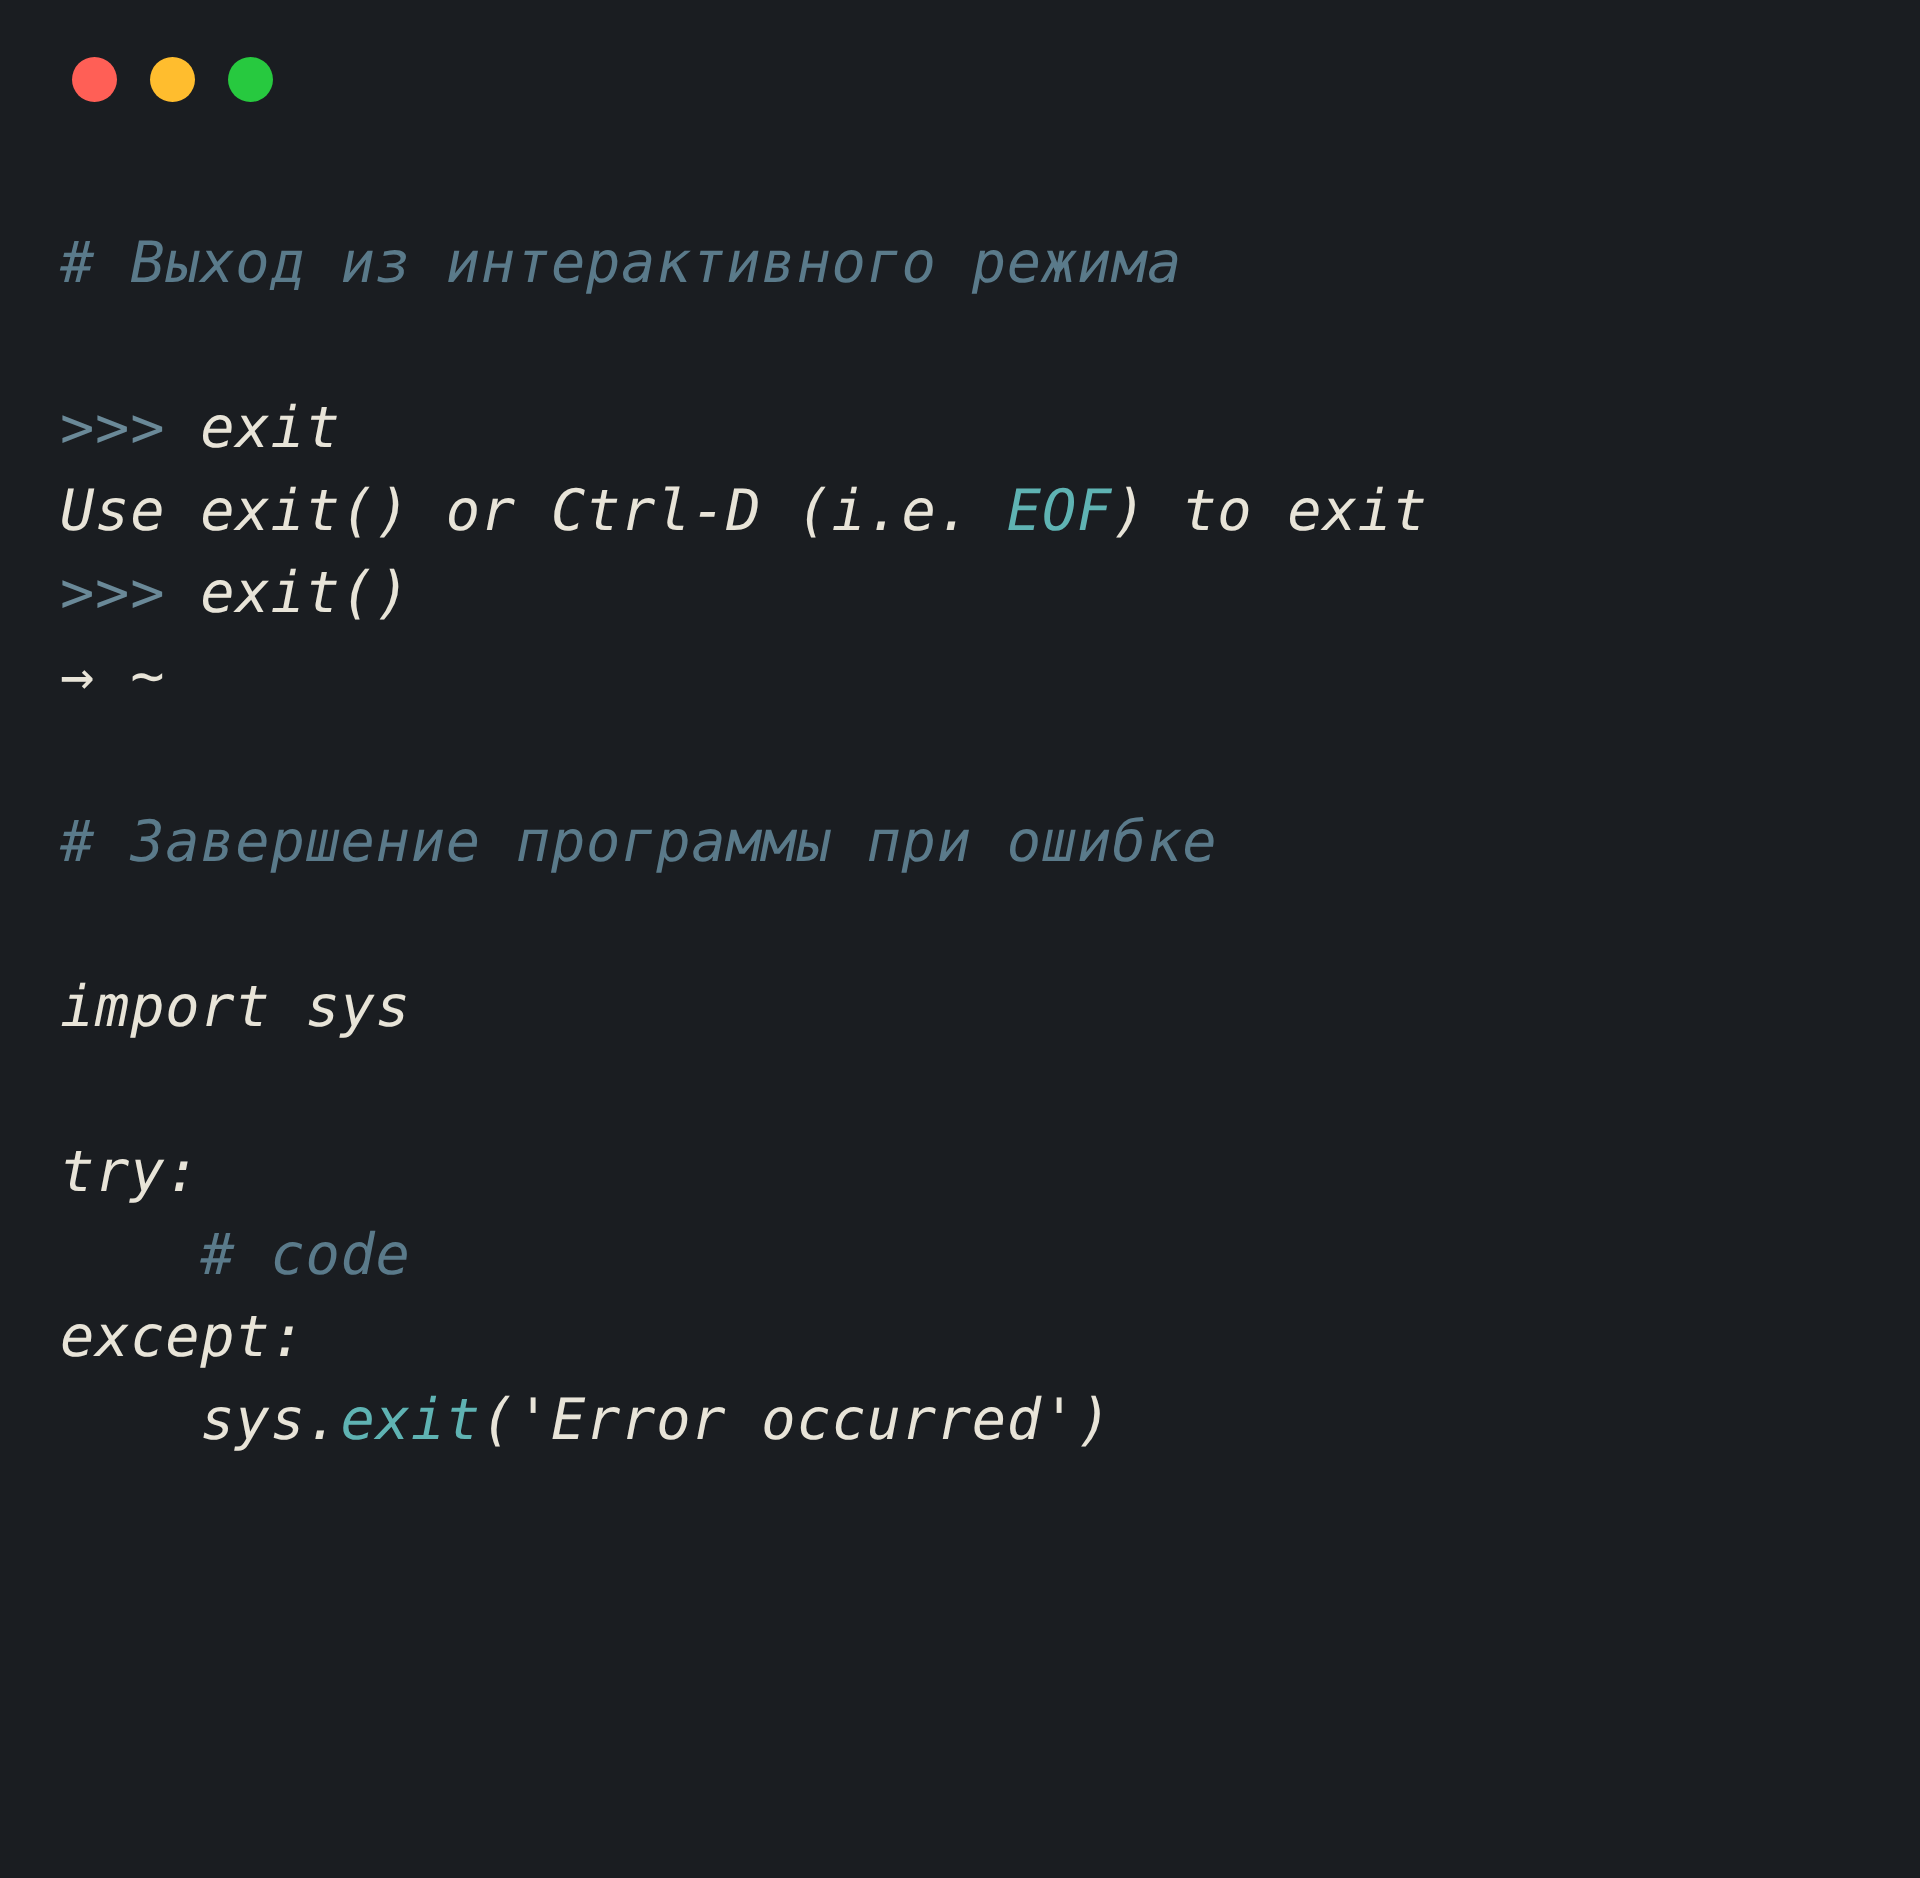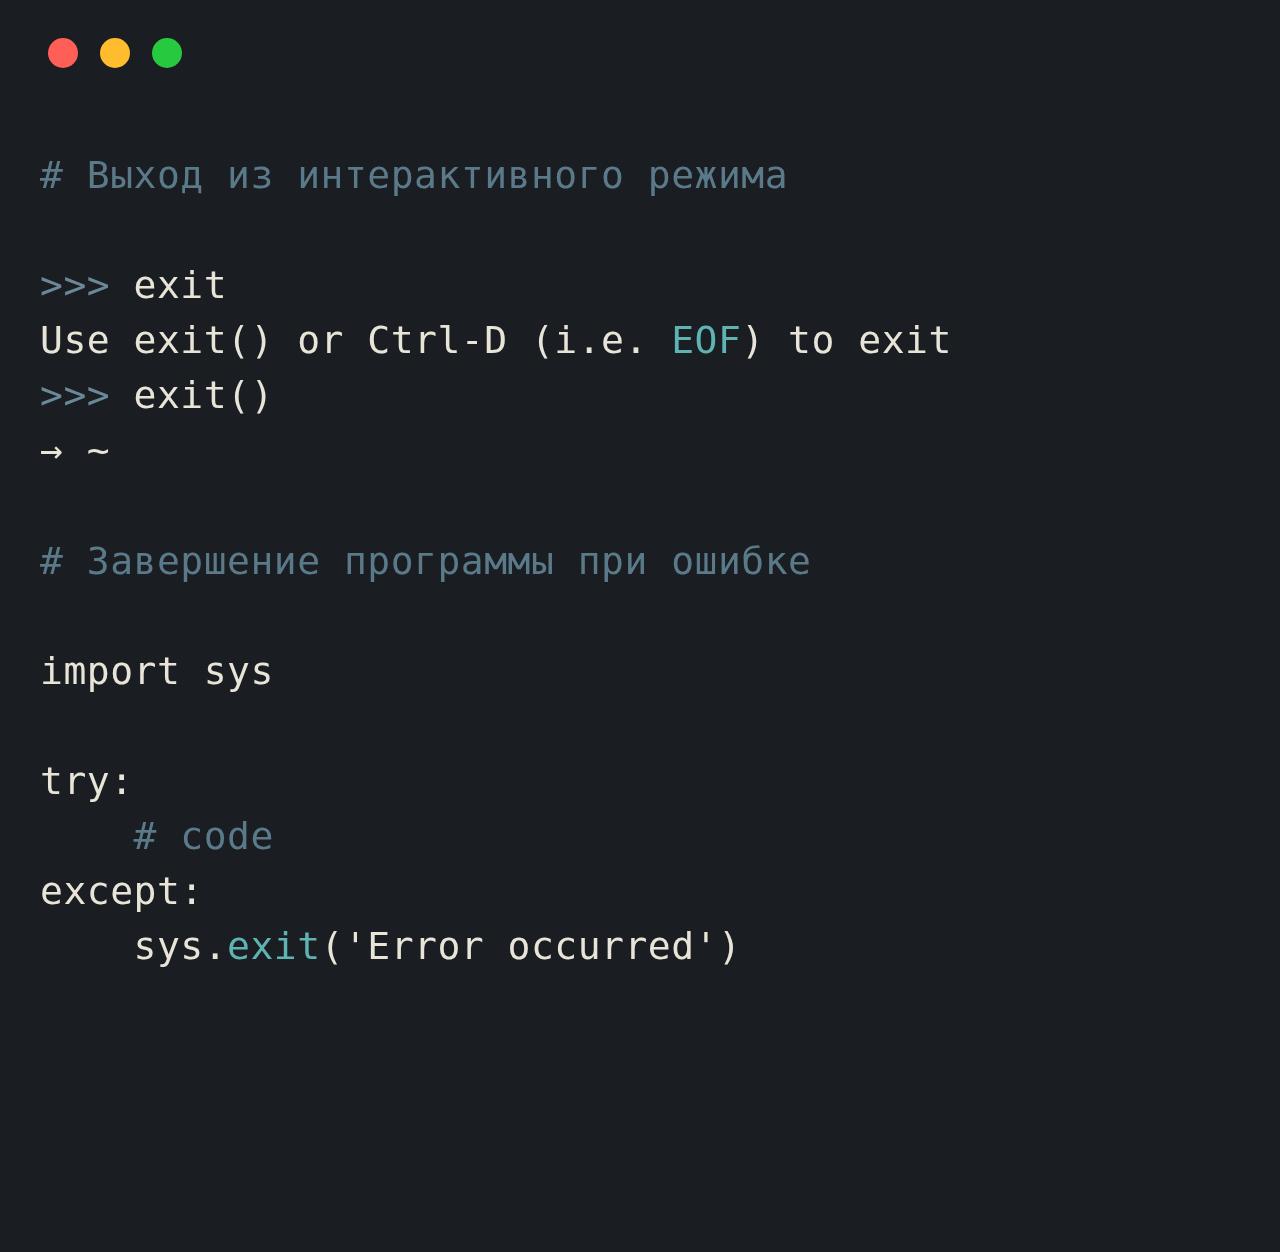--- a/index.html
+++ b/index.html
@@ -1,18 +1,19 @@
 <!DOCTYPE html>
 <html><head>
   <meta charset="utf-8">
   <style>
     * {
       margin: 0;
       padding: 0;
       box-sizing: border-box;
+      font-style: italic;
     }
     body {
       background: #1a1d21;
       width: 1280px;
       height: 1252px;
       font-family: 'Menlo', 'Monaco', 'Consolas', monospace;
       overflow: hidden;
     }
     .window {
       width: 100%;

